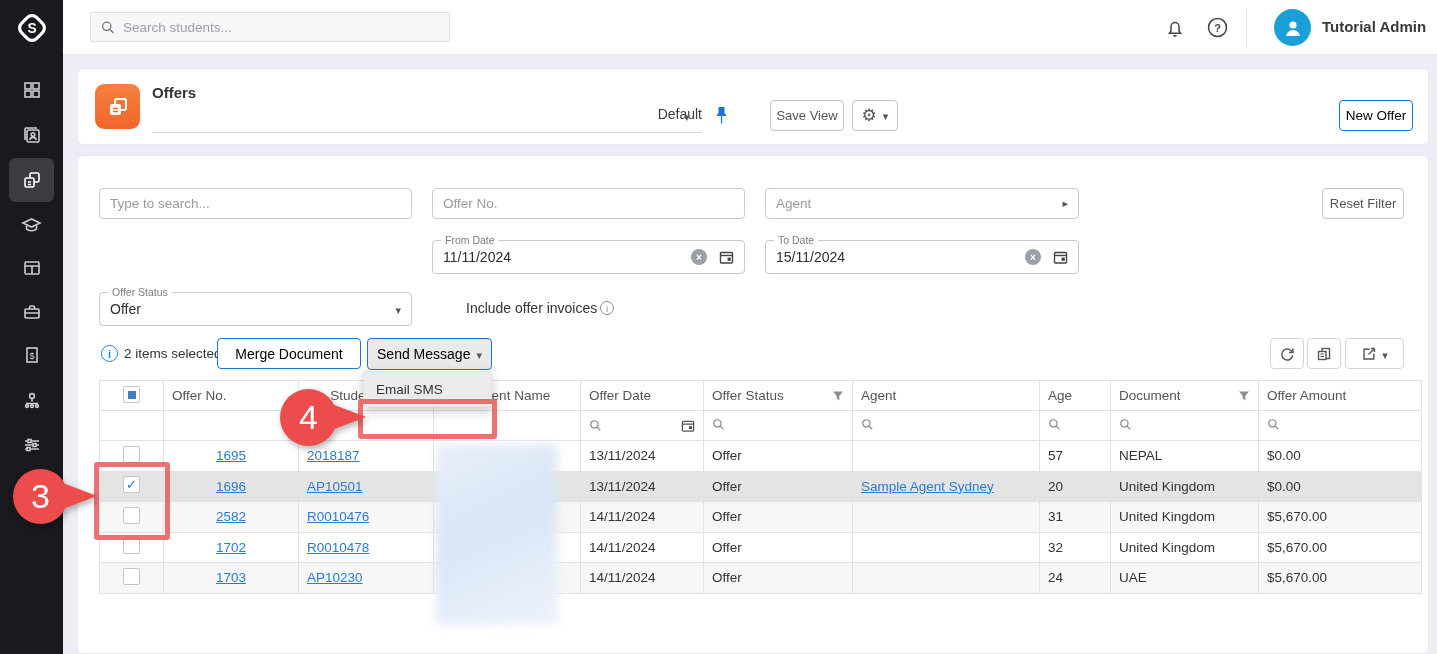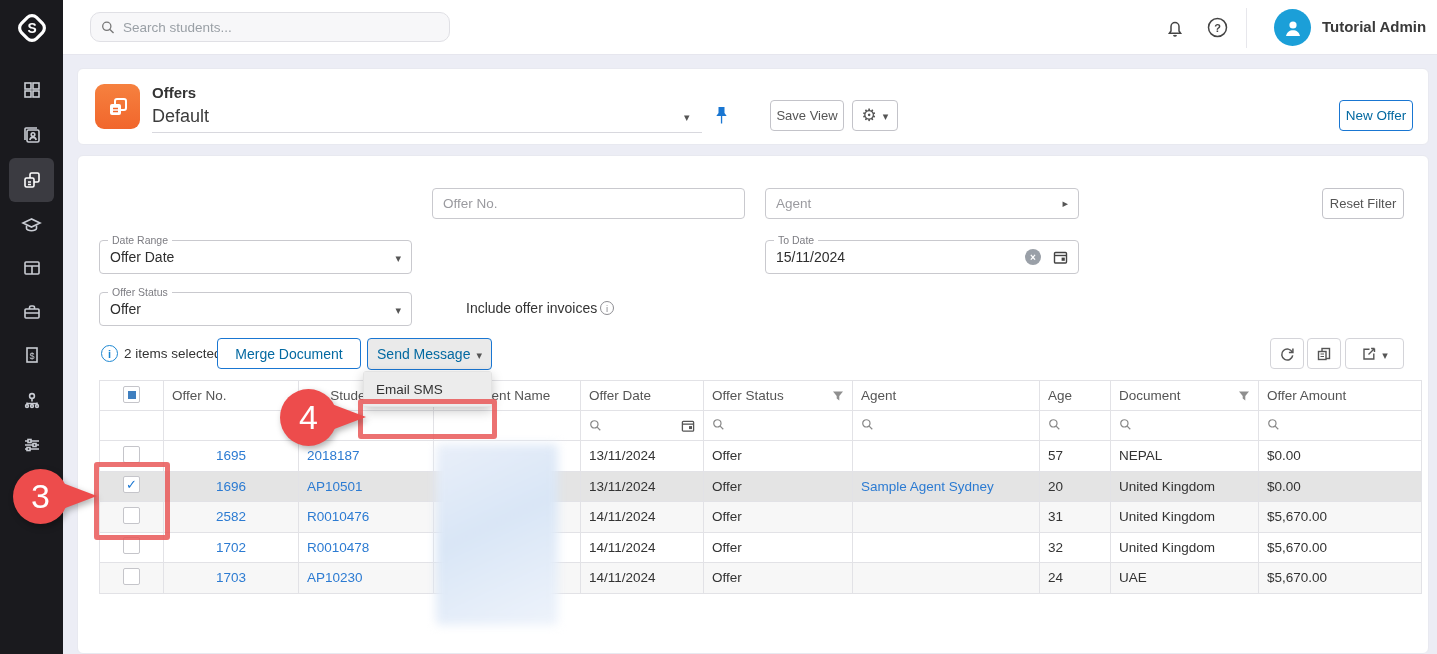--- a/index.html
+++ b/index.html
@@ -11,41 +11,41 @@
   
   .sidebar { left:0; top:0; width:63px; height:654px; background:#1a1a1e; z-index:5; }
   .logo-box { left:0; top:0; width:63px; height:55px; display:flex; align-items:center; justify-content:center; }
   .nav-item { left:9px; width:45px; height:44px; border-radius:6px; display:flex; align-items:center; justify-content:center; cursor:pointer; }
   .nav-item.active { background:#3b3b41; }
   .nav-item svg { stroke:#c9ccd3; fill:none; stroke-width:1.6; }
   .nav-item.active svg { stroke:#ffffff; }
 
   
   .topbar { left:63px; top:0; width:1374px; height:55px; background:#fff; border-bottom:1px solid #e6e6ee; z-index:4; }
-  .searchbox { left:27px; top:12px; width:360px; height:30px; background:#f7f7f9; border:1px solid #e0e0e5; border-radius:10px; display:flex; align-items:center; padding:0 10px; gap:8px; }
+  .searchbox { left:27px; top:12px; width:360px; height:30px; background:#f7f7f9; border:1px solid #e0e0e5; border-radius:2px; display:flex; align-items:center; padding:0 10px; gap:8px; }
   .searchbox input { border:none; outline:none; background:transparent; font-size:13.5px; color:#333; width:100%; font-family:inherit; }
   .searchbox input::placeholder { color:#9aa0a6; }
   .top-divider { left:1183px; top:8px; width:1px; height:40px; background:#e7e7ec; }
   .avatar { left:1211px; top:9px; width:37px; height:37px; border-radius:50%; background:#1b9fd8; display:flex; align-items:center; justify-content:center; }
   .username { left:1259px; top:18px; font-size:15px; font-weight:bold; color:#3a3a3a; }
   .iconbtn { width:24px; height:24px; display:flex; align-items:center; justify-content:center; cursor:pointer; }
 
   
   .card { background:#fff; border:1px solid #e8e9f0; border-radius:6px; }
   .header-card { left:77px; top:68px; width:1352px; height:77px; z-index:2; }
   .main-card   { left:77px; top:155px; width:1352px; height:499px; z-index:2; }
 
   .offers-icon { left:95px; top:84px; width:45px; height:45px; border-radius:9px; background:linear-gradient(180deg,#f6813f,#f1662c); display:flex; align-items:center; justify-content:center; z-index:3; }
   .page-title { left:152px; top:84px; font-size:15px; font-weight:bold; color:#333; z-index:3; }
-  .view-select { left:152px; top:106px; width:550px; height:27px; border-bottom:1px solid #d8d8de; font-size:18px; color:#3c3c3c; z-index:3; cursor:pointer; }
+  .view-select { left:152px; top:106px; width:550px; height:27px; border-bottom:1px solid #d8d8de; font-size:14px; color:#3c3c3c; z-index:3; cursor:pointer;text-align:right; }
   .view-caret { left:684px; top:110px; color:#555; font-size:12px; z-index:3; }
   .pin { left:714px; top:105px; z-index:3; cursor:pointer; }
 
   .btn { position:absolute; background:#fff; border:1px solid #c3c3c9; border-radius:4px; font-size:13px; color:#555; display:flex; align-items:center; justify-content:center; gap:6px; cursor:pointer; font-family:inherit; z-index:3; }
-  .btn-blue { border-color:#1976d2; color:#0369a1; }
+  .btn-blue { border-color:#1976d2; color:#000000; }
   .caret-down::after { content:"▾"; font-size:11px; color:#555; }
 
   
   .f-input { position:absolute; height:31px; border:1px solid #c9c9ce; border-radius:4px; background:#fff; display:flex; align-items:center; padding:0 10px; font-size:13.5px; color:#333; z-index:3; }
   .f-input input { border:none; outline:none; width:100%; font-size:13.5px; color:#333; background:transparent; font-family:inherit; }
   .f-input input::placeholder { color:#9a9a9f; }
   .placeholder { color:#9a9a9f; }
   .spread { flex:1; }
   .fieldset { position:absolute; height:34px; border:1px solid #c9c9ce; border-radius:4px; background:#fff; z-index:3; }
   .fieldset .legend { position:absolute; top:-7px; left:8px; background:#fff; padding:0 4px; font-size:10.5px; color:#7c7c82; }
@@ -62,21 +62,21 @@
   
   .sel-text { left:124px; top:346px; font-size:13.5px; color:#333; z-index:3; }
   .toolbtn { position:absolute; top:338px; height:31px; background:#fff; border:1px solid #d4d4d9; border-radius:4px; display:flex; align-items:center; justify-content:center; gap:5px; cursor:pointer; z-index:3; }
 
   
   table.grid { position:absolute; left:99px; top:380px; width:1322px; border-collapse:collapse; table-layout:fixed; z-index:3; background:#fff; }
   .grid th, .grid td { border:1px solid #e2e2e6; font-weight:normal; font-size:13.5px; color:#333; padding:0 8px; height:30px; text-align:left; overflow:hidden; white-space:nowrap; }
   .grid thead th { color:#555; }
   .grid tbody td { height:30.5px; }
   .grid .t-center { text-align:center; }
-  .link { color:#2c7bd2; cursor:pointer; }
+  .link { color:#2c7bd2; cursor:pointer;text-decoration:underline; }
   tr.r0 { background:#fff; } tr.r1 { background:#e4e4e4; } tr.r2 { background:#ddebfa; }
   tr.r3 { background:#f7f7f7; } tr.r4 { background:#fff;margin-top:10px; } tr.r5 { background:#f7f7f7; }
   .hflex { display:flex; align-items:center; justify-content:space-between; }
   .filter-cell { color:#8a8a8a; }
 
   .blur-blob { left:436px; top:444px; width:122px; height:181px; background:linear-gradient(155deg,#e9eff9 0%,#d9e6f6 45%,#eef3fb 100%); filter:blur(5px); z-index:6; border-radius:4px; }
 
   
   .menu { left:363px; top:371px; width:129px; background:#fff; border:1px solid #e3e3e3; border-radius:3px; box-shadow:0 4px 12px rgba(0,0,0,.22); z-index:20; }
   .menu-item { height:34px; display:flex; align-items:center; padding-left:12px; font-size:13.5px; color:#333; cursor:pointer; }
@@ -222,37 +222,45 @@
   <button class="btn" style="left:852px;top:100px;width:46px;height:31px">
       <span style="font-size:17px;color:#555">⚙</span>
       <span class="caret-down"></span>
     </button>
   <button class="btn btn-blue" style="left:1339px;top:100px;width:74px;height:31px;font-size:13.5px">New Offer</button>
 
   
   <section class="abs card main-card"></section>
 
   
+  <div class="f-input" style="left:99px;top:188px;width:313px">
+      <input placeholder="Type to search..." style="">
+    </div>
   <div class="f-input" style="left:432px;top:188px;width:313px">
       <input placeholder="Offer No." style="">
     </div>
   <div class="f-input" style="left:765px;top:188px;width:314px">
       <span class="placeholder">Agent</span>
       <span class="spread"></span>
       <span style="color:#555;font-size:11px">▸</span>
     </div>
   <button class="btn" style="left:1322px;top:188px;width:82px;height:31px">Reset Filter</button>
 
   
-  <div class="fieldset" style="left:99px;top:240px;width:313px">
-    <span class="legend">Date Range</span>
-    <span class="fvalue">Offer Date</span>
+  <div class="fieldset" style="left:432px;top:240px;width:313px">
+    <span class="legend">From Date</span>
+    <span class="fvalue">11/11/2024</span>
     <span class="right-icons">
-        <span class="caret-down"></span>
-      </span>
+      <span class="clear-ic"></span>
+      <svg width="15" height="15" viewBox="0 0 15 15">
+          <rect x="1.5" y="2.5" width="12" height="10.5" rx="1" fill="none" stroke="#444" stroke-width="1.4"></rect>
+          <path d="M1.5 5.5h12" stroke="#444" stroke-width="1.4"></path>
+          <rect x="8.6" y="7.6" width="3.2" height="3.2" fill="#444"></rect>
+        </svg>
+    </span>
   </div>
   <div class="fieldset" style="left:765px;top:240px;width:314px">
     <span class="legend">To Date</span>
     <span class="fvalue">15/11/2024</span>
     <span class="right-icons">
       <span class="clear-ic"></span>
       <svg width="15" height="15" viewBox="0 0 15 15">
           <rect x="1.5" y="2.5" width="12" height="10.5" rx="1" fill="none" stroke="#444" stroke-width="1.4"></rect>
           <path d="M1.5 5.5h12" stroke="#444" stroke-width="1.4"></path>
           <rect x="8.6" y="7.6" width="3.2" height="3.2" fill="#444"></rect>

